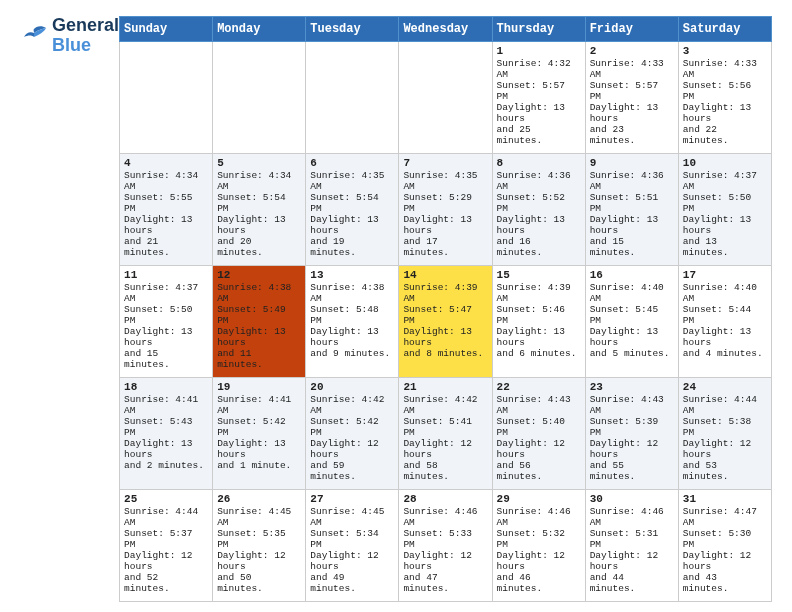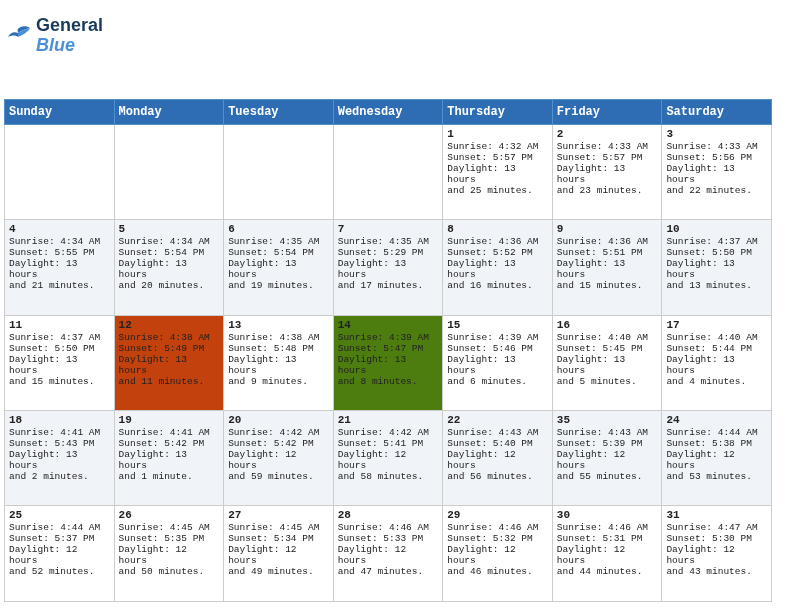--- a/index.html
+++ b/index.html
@@ -6,45 +6,43 @@
     body {
       font-family: Arial, sans-serif;
       background: #fff;
       width: 792px;
       height: 612px;
       overflow: hidden;
     }
     .page {
       width: 792px;
       height: 612px;
-      padding: 16px 20px 10px 4px;
+      padding: 16px 20px 10px 20px;
       display: flex;
-      flex-direction: column;
-      gap: 33px;
+      flex-direction: row;
     }
     .header {
       display: flex;
       justify-content: space-between;
       align-items: flex-start;
       margin-bottom: 10px;
     }
     .logo {
       display: flex;
       align-items: center;
       gap: 4px;
     }
     .logo-text {
       font-size: 18px;
       font-weight: bold;
       color: #1a3a5c;
       line-height: 1.1;
     }
     .logo-text span {
       color: #4a90d9;
-      font-style: italic;
     }
     .logo-bird {
       width: 28px;
       height: 22px;
     }
     .title-block {
       text-align: right;
     }
     .month-title {
       font-size: 36px;
@@ -224,21 +222,21 @@
             <div>Daylight: 13 hours</div>
             <div>and 11 minutes.</div>
           </td>
           <td style="background: rgb(255, 255, 255);">
             <span class="day-number">13</span>
             <div>Sunrise: 4:38 AM</div>
             <div>Sunset: 5:48 PM</div>
             <div>Daylight: 13 hours</div>
             <div>and 9 minutes.</div>
           </td>
-          <td style="background: #4d7c0f;">
+          <td style="background: #fde047;">
             <span class="day-number">14</span>
             <div>Sunrise: 4:39 AM</div>
             <div>Sunset: 5:47 PM</div>
             <div>Daylight: 13 hours</div>
             <div>and 8 minutes.</div>
           </td>
           <td style="background: rgb(255, 255, 255);">
             <span class="day-number">15</span>
             <div>Sunrise: 4:39 AM</div>
             <div>Sunset: 5:46 PM</div>
@@ -290,21 +288,21 @@
             <div>and 58 minutes.</div>
           </td>
           <td style="background: rgb(240, 244, 249);">
             <span class="day-number">22</span>
             <div>Sunrise: 4:43 AM</div>
             <div>Sunset: 5:40 PM</div>
             <div>Daylight: 12 hours</div>
             <div>and 56 minutes.</div>
           </td>
           <td style="background: rgb(240, 244, 249);">
-            <span class="day-number">35</span>
+            <span class="day-number">23</span>
             <div>Sunrise: 4:43 AM</div>
             <div>Sunset: 5:39 PM</div>
             <div>Daylight: 12 hours</div>
             <div>and 55 minutes.</div>
           </td>
           <td style="background: rgb(240, 244, 249);">
             <span class="day-number">24</span>
             <div>Sunrise: 4:44 AM</div>
             <div>Sunset: 5:38 PM</div>
             <div>Daylight: 12 hours</div>

